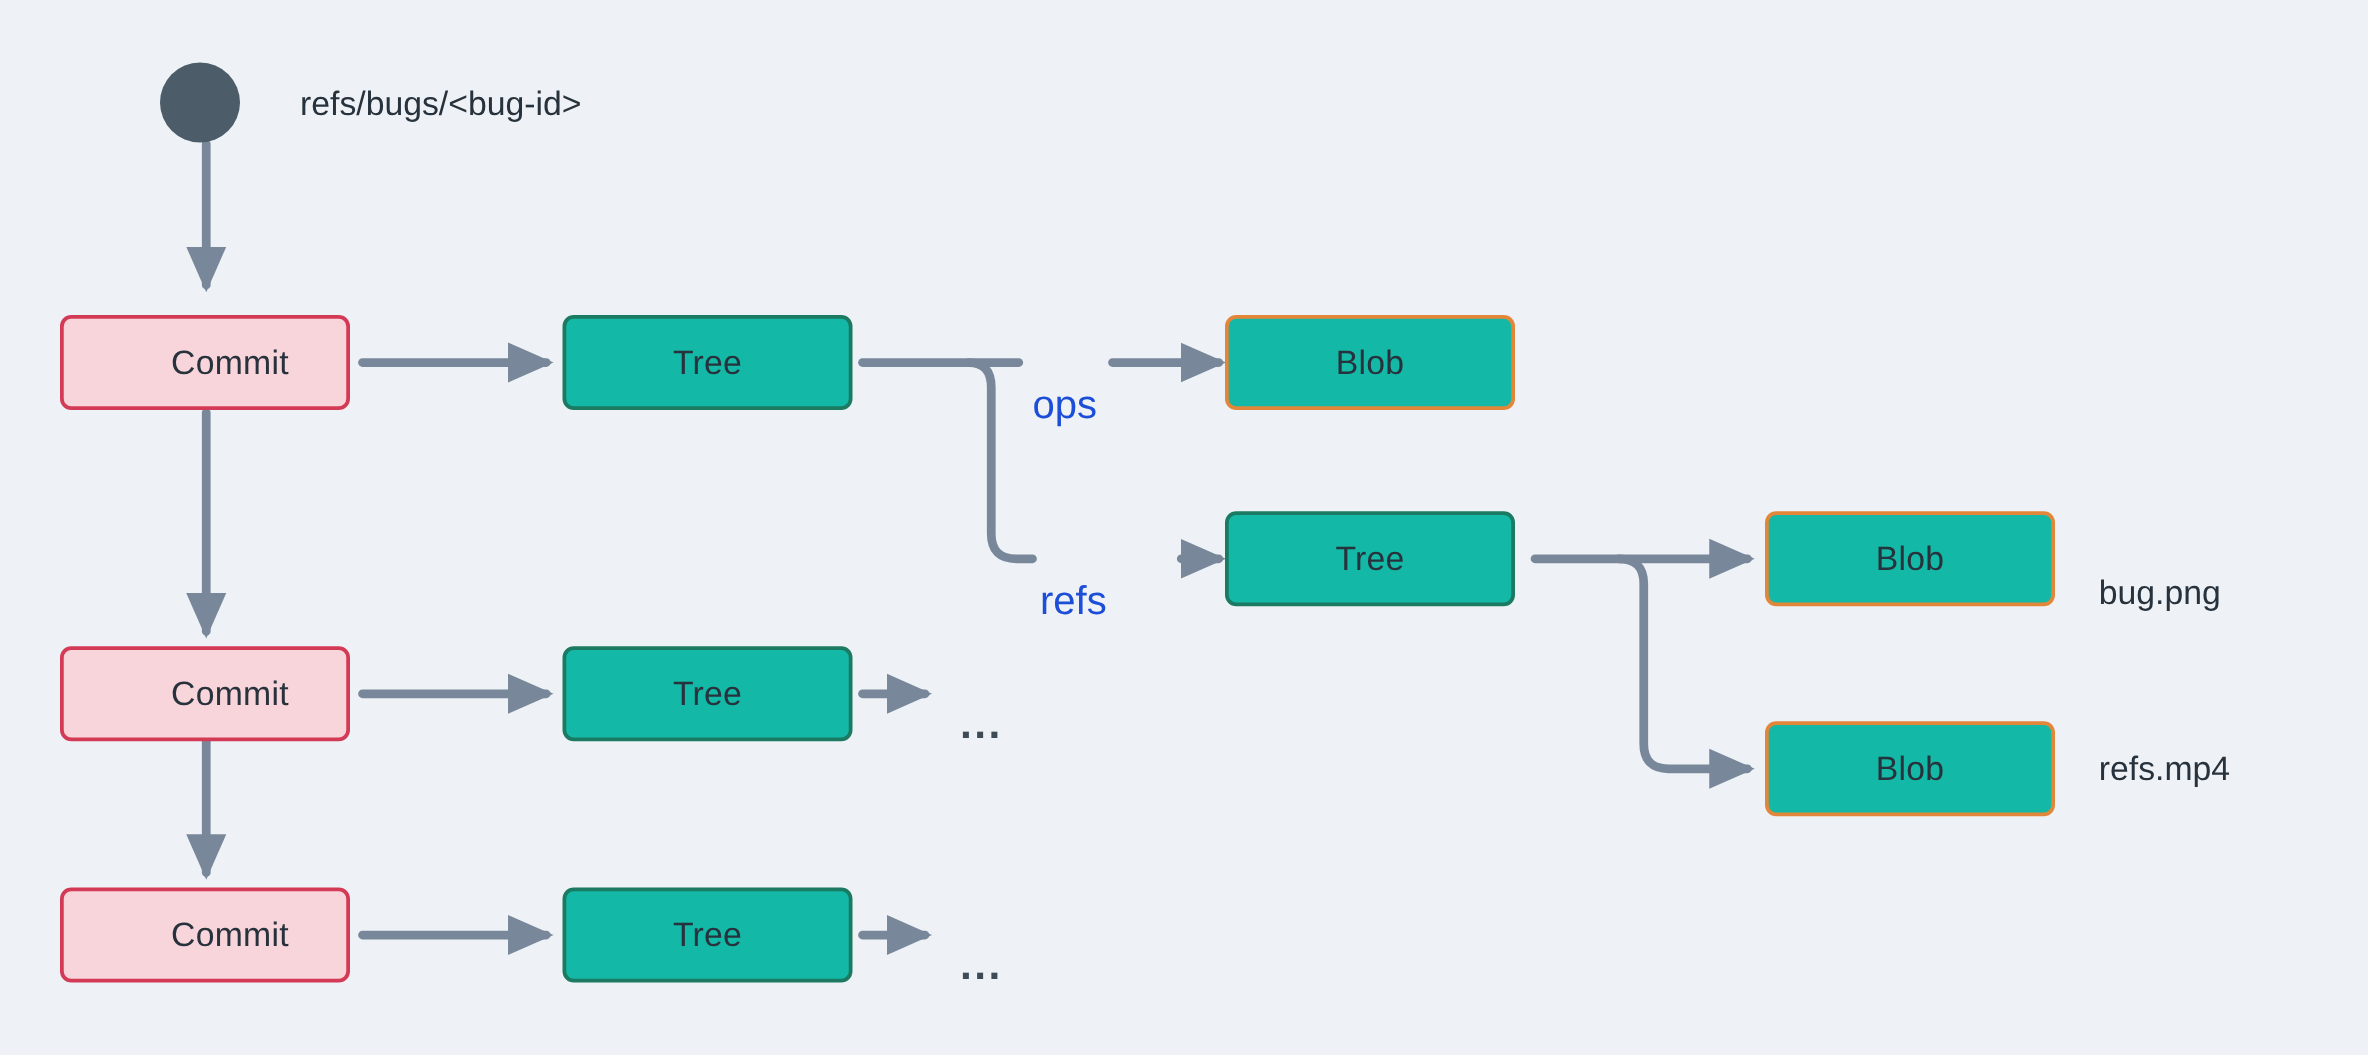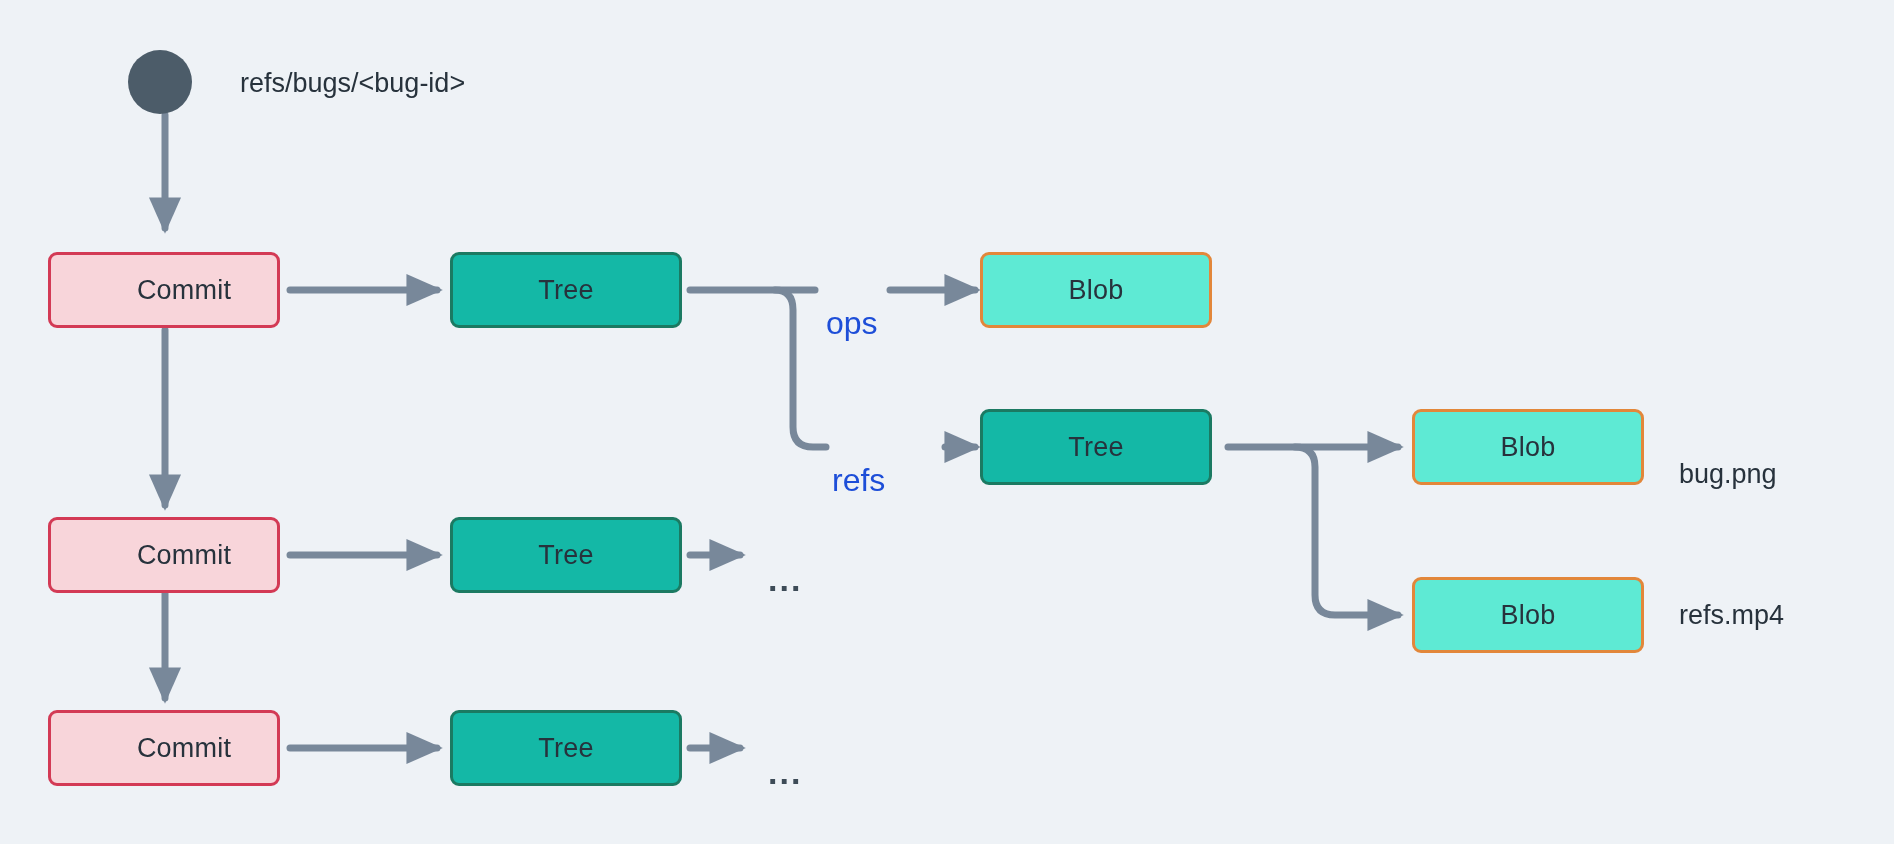--- a/index.html
+++ b/index.html
@@ -42,21 +42,21 @@
   .node.commit {
     background: #f8d5da;
     border-color: #d33a55;
     padding-left: 40px;
   }
   .node.tree {
     background: #14b8a6;
     border-color: #1b7a62;
   }
   .node.blob {
-    background: #5eead4;
+    background: #14b8a6;
     border-color: #e2873a;
   }
   .ref-dot {
     position: absolute;
     width: 64px;
     height: 64px;
     border-radius: 50%;
     background: #4c5c69;
   }
   .plain-label {

